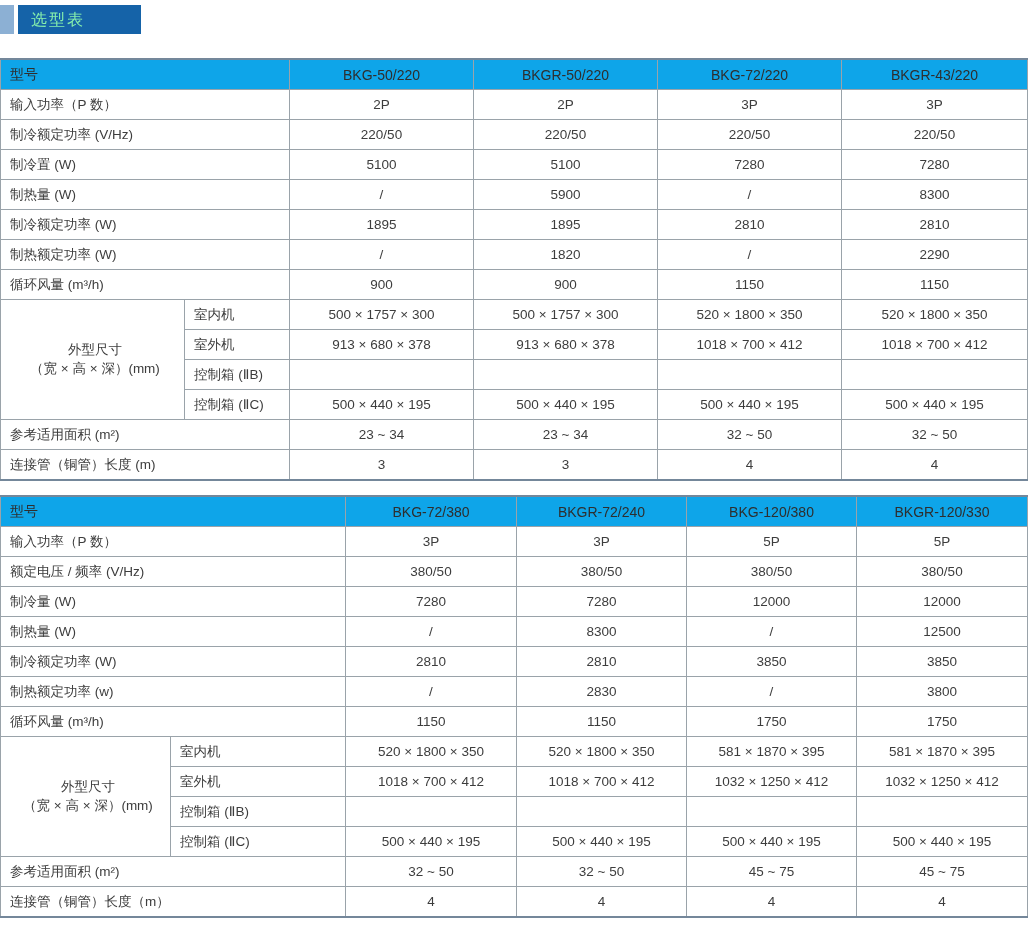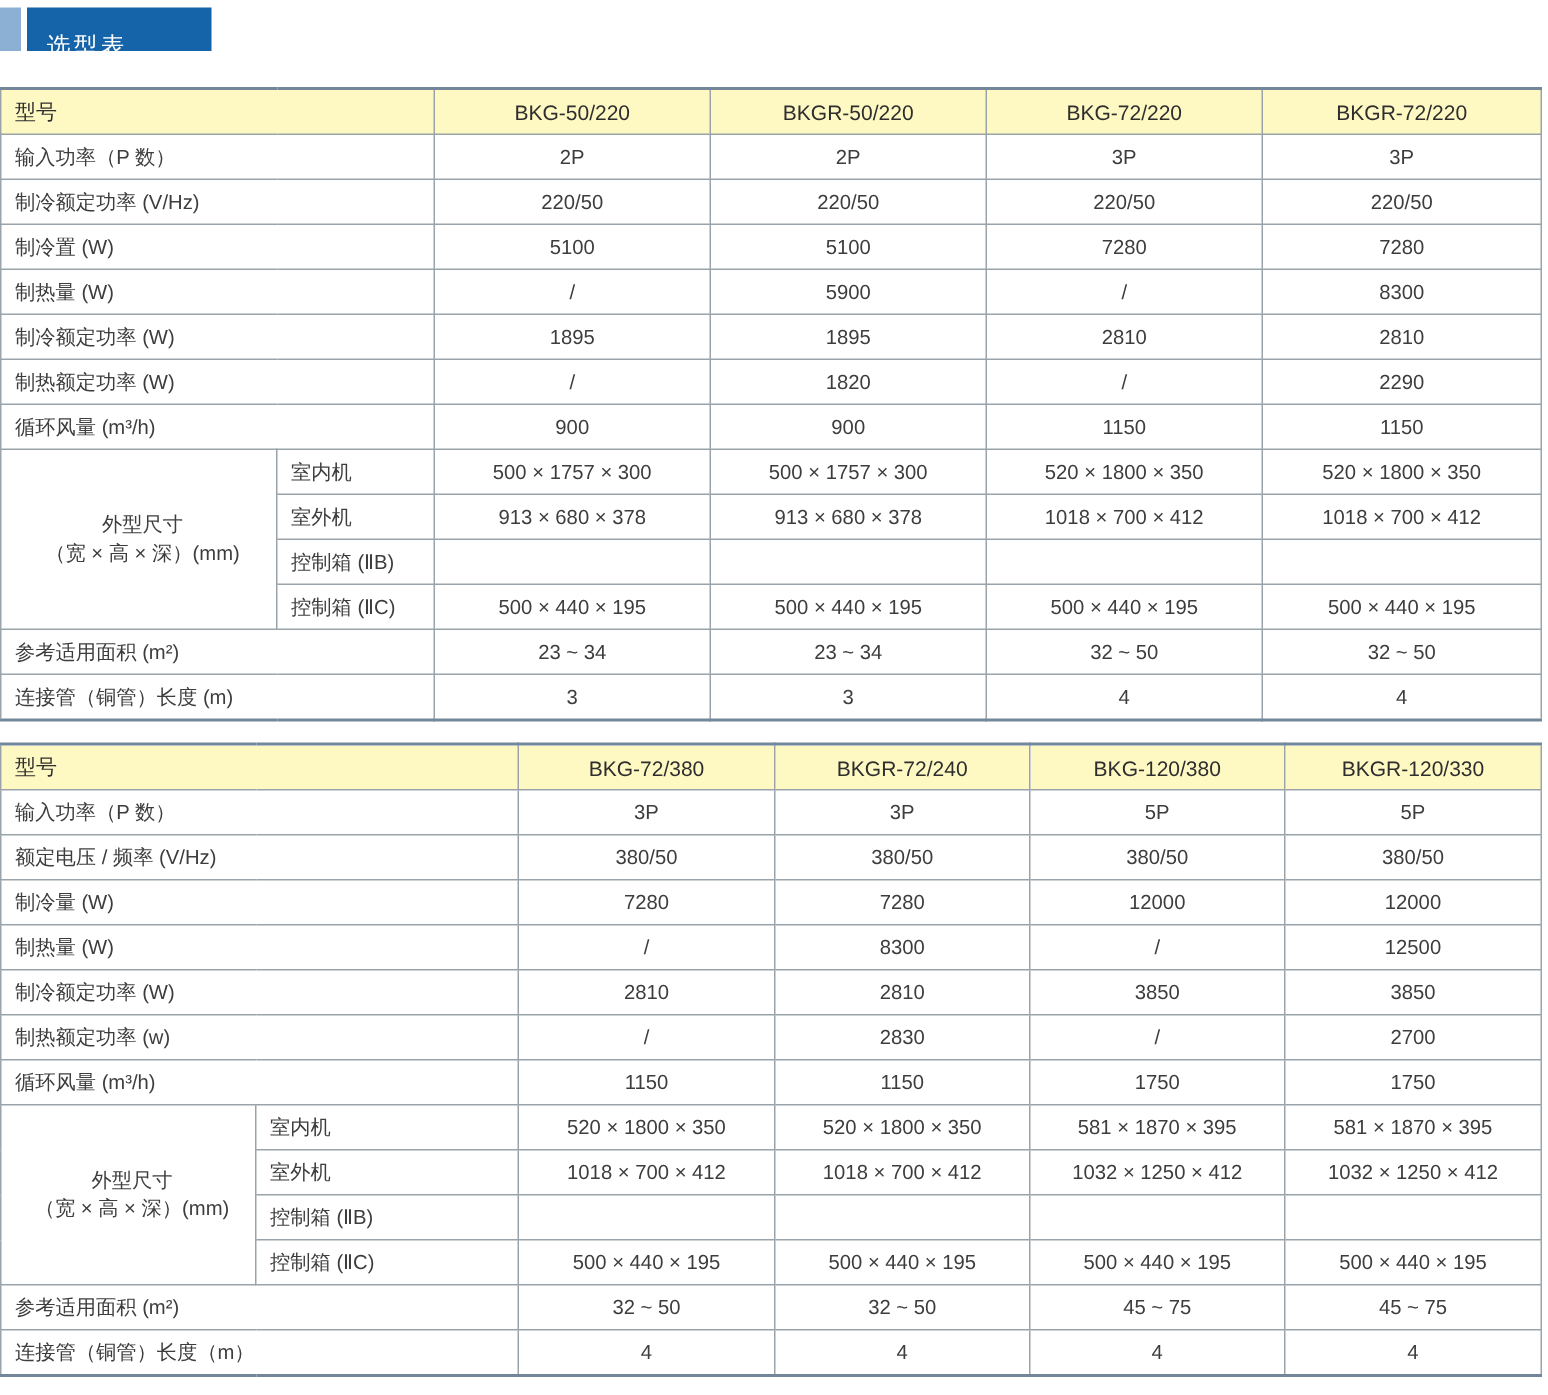--- a/index.html
+++ b/index.html
@@ -5,36 +5,36 @@
   html,body{margin:0;padding:0;}
   body{
     width:1032px;height:930px;background:#ffffff;
     font-family:"Liberation Sans",sans-serif;color:#3d3d3d;
     position:relative;overflow:hidden;
   }
   
   .title-row{display:flex;align-items:stretch;height:29px;margin-top:5px;}
   .title-accent{width:14px;background:#8cb0d4;margin-right:4px;}
   .title-box{
-    background:#1563a8;color:#ffffff;font-size:16px;line-height:29px;
-    padding:12px 56px 0 13px;letter-spacing:2px;
+    background:#1563a8;color:#86efac;font-size:16px;line-height:29px;
+    padding:0 56px 0 13px;letter-spacing:2px;
   }
   
   table.spec{
     border-collapse:collapse;table-layout:fixed;width:1027px;
     border-top:2px solid #74879a;border-bottom:2px solid #74879a;
   }
   table.spec-1{margin-top:24px;}
   table.spec-2{margin-top:14px;}
   .spec th,.spec td{
     border:1px solid #9aa3aa;height:27px;padding:1px 4px;
     font-size:13.5px;font-weight:normal;text-align:center;color:#3d3d3d;
     overflow:hidden;
   }
-  .spec th{background:#fef9c3;color:#2e2e2e;font-size:14px;}
+  .spec th{background:#0ea5e9;color:#2e2e2e;font-size:14px;}
   .spec .label{text-align:left;padding-left:9px;}
   .spec .dim-label{
     white-space:pre-line;line-height:1.4;vertical-align:middle;text-align:center;padding-left:9px;
   }
 </style>
 </head>
 <body>
 
 <div class="title-row">
   <div class="title-accent"></div>
@@ -49,21 +49,21 @@
       <col style="width:184px">
       <col style="width:184px">
       <col style="width:186px">
   </colgroup>
   <tbody>
       <tr>
     <th class="label" colspan="2">型号</th>
     <th>BKG-50/220</th>
     <th>BKGR-50/220</th>
     <th>BKG-72/220</th>
-    <th>BKGR-72/220</th>
+    <th>BKGR-43/220</th>
   </tr>
   <tr>
     <td class="label" colspan="2">输入功率（P 数）</td>
     <td>2P</td>
     <td>2P</td>
     <td>3P</td>
     <td>3P</td>
   </tr>
   <tr>
     <td class="label" colspan="2">制冷额定功率 (V/Hz)</td>
@@ -204,21 +204,21 @@
     <td>2810</td>
     <td>2810</td>
     <td>3850</td>
     <td>3850</td>
   </tr>
   <tr>
     <td class="label" colspan="2">制热额定功率 (w)</td>
     <td>/</td>
     <td>2830</td>
     <td>/</td>
-    <td>2700</td>
+    <td>3800</td>
   </tr>
   <tr>
     <td class="label" colspan="2">循环风量 (m³/h)</td>
     <td>1150</td>
     <td>1150</td>
     <td>1750</td>
     <td>1750</td>
   </tr>
   <tr>
     <td class="dim-label" rowspan="4">外型尺寸

